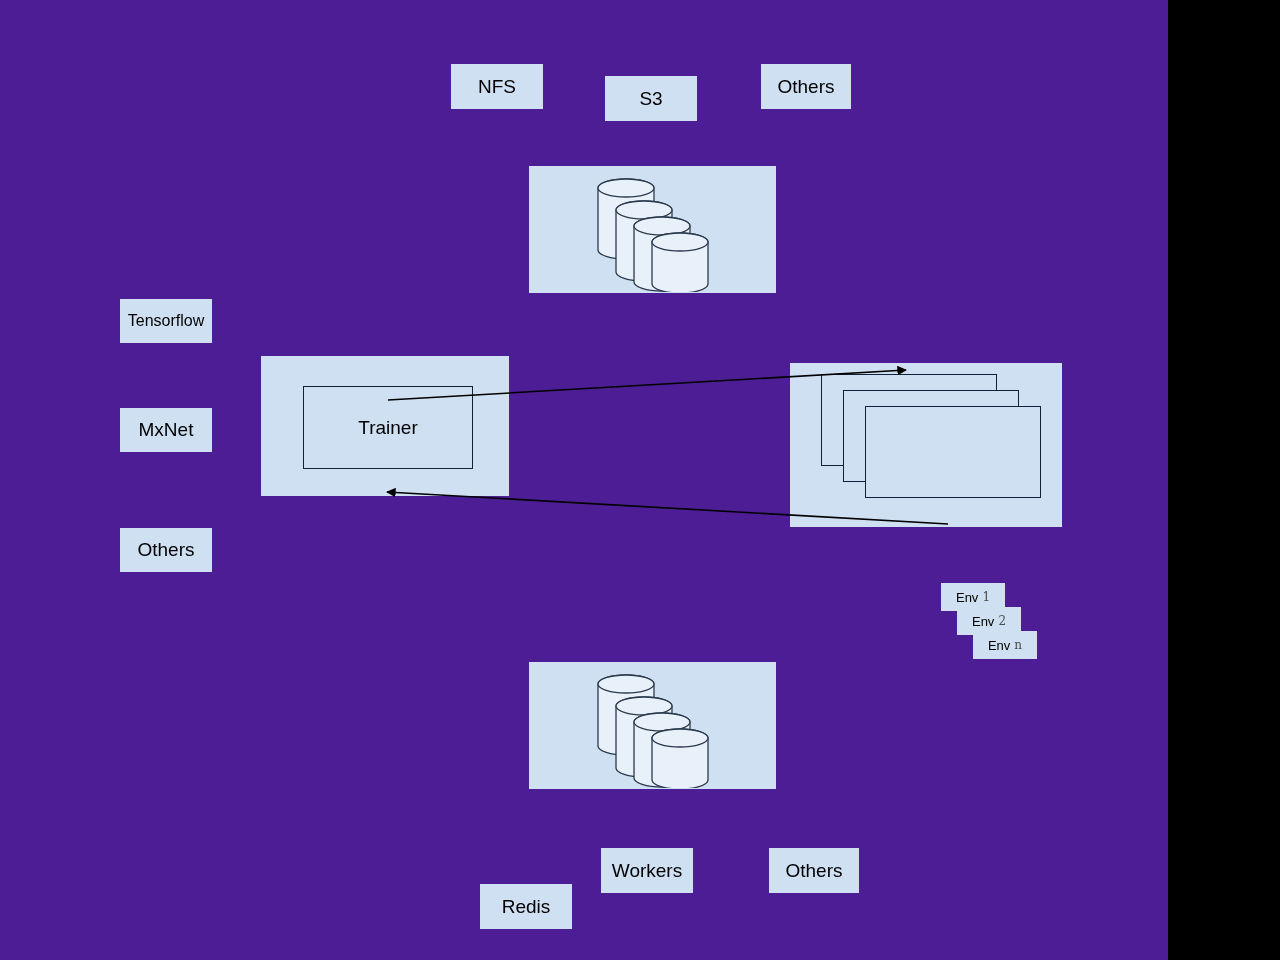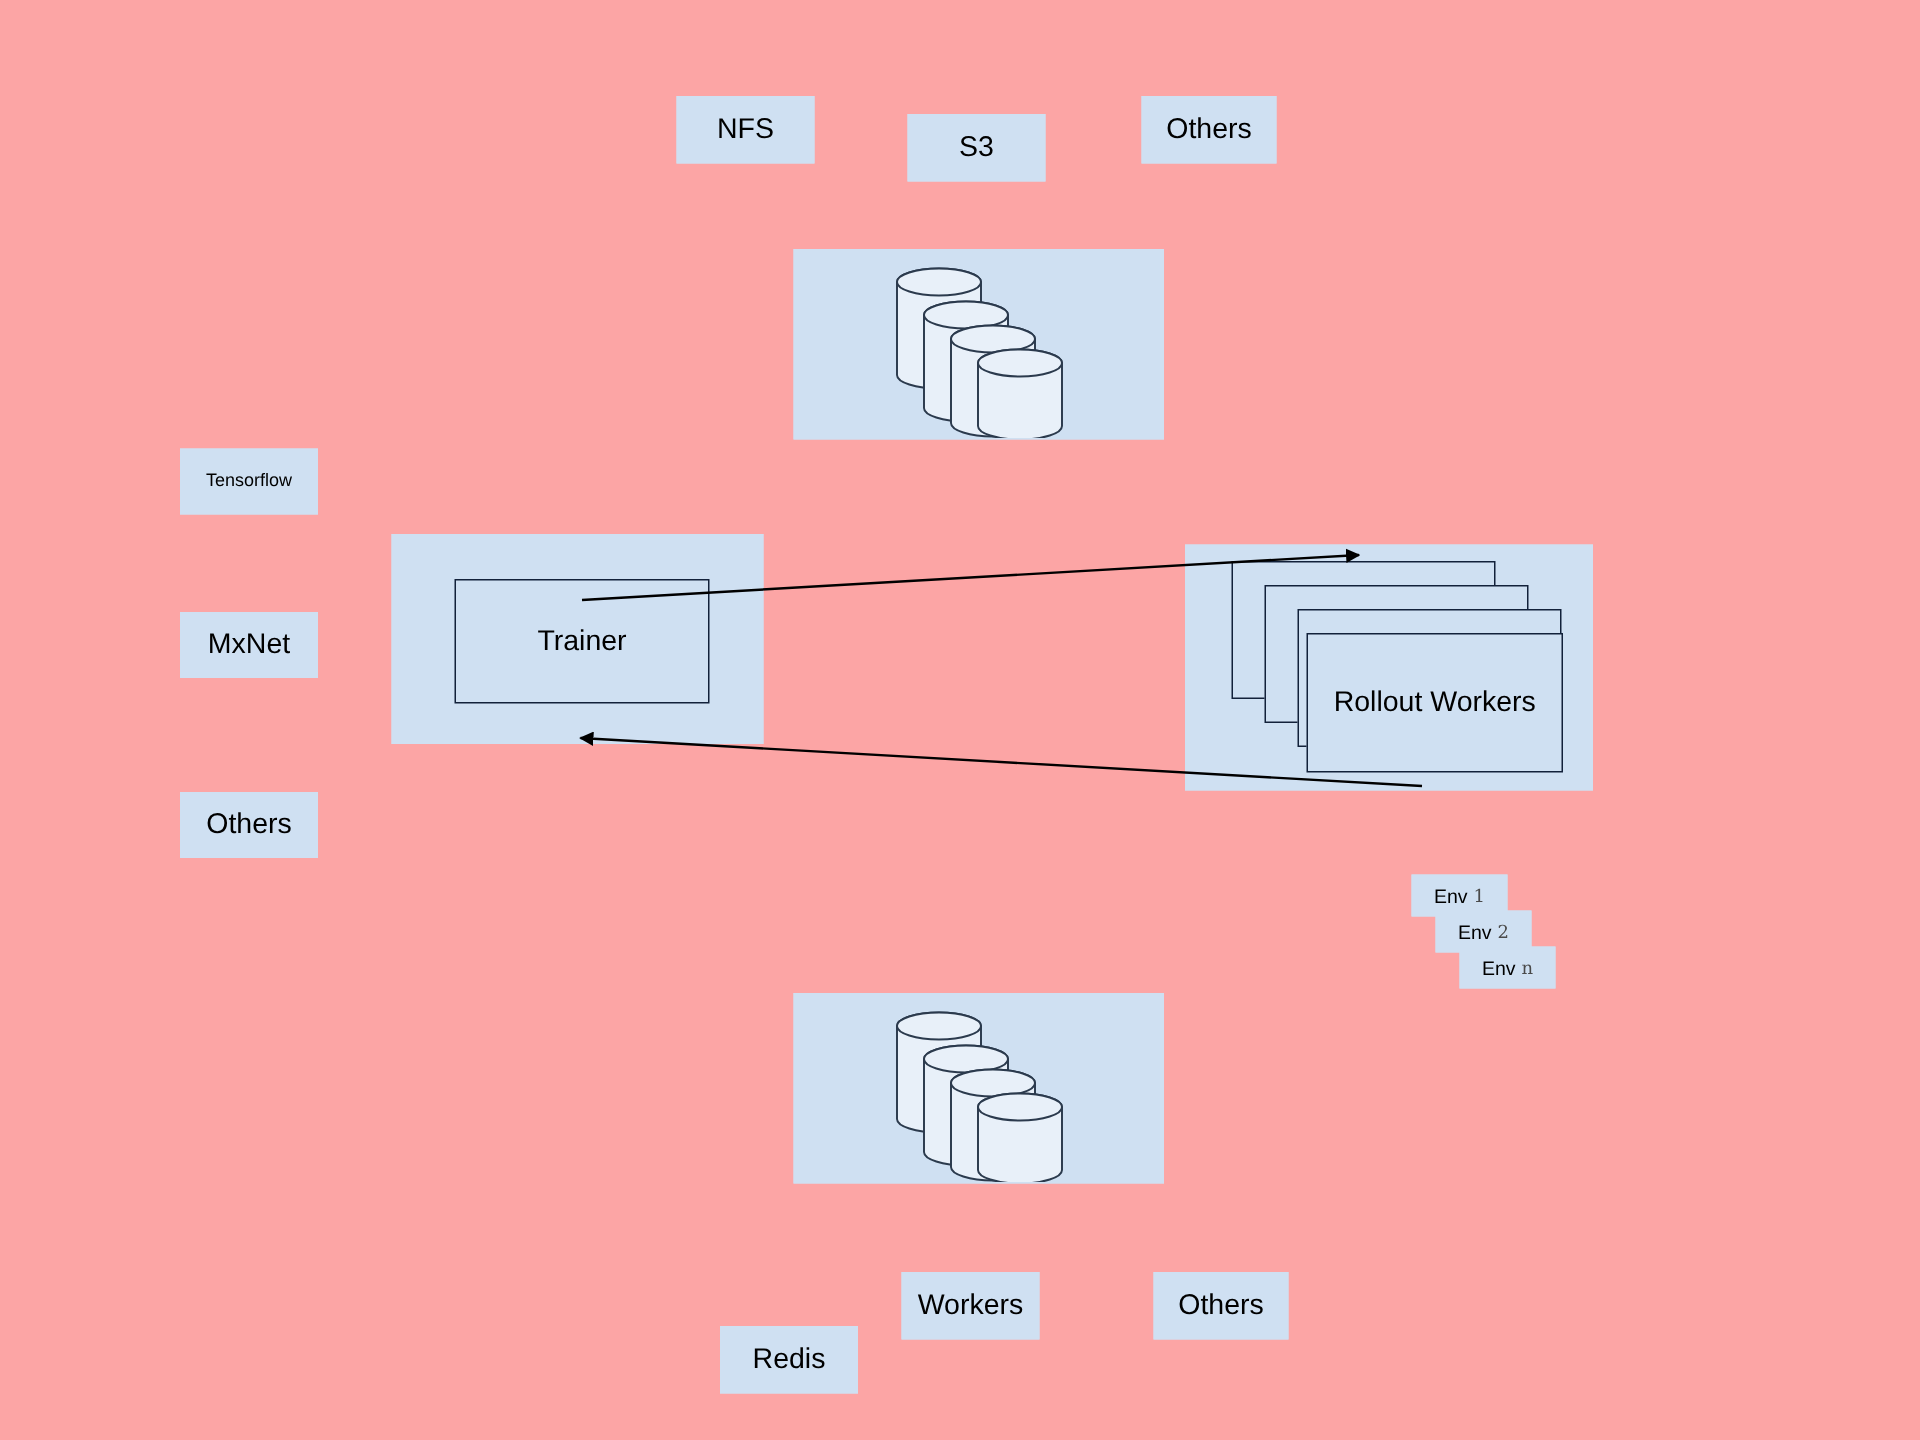--- a/index.html
+++ b/index.html
@@ -6,39 +6,39 @@
   html, body {
     margin: 0;
     padding: 0;
     background: #000000;
   }
   body {
     font-family: "Liberation Sans", sans-serif;
   }
   #canvas {
     position: relative;
-    width: 1280px;
+    width: 1168px;
     height: 960px;
-    background: #fca5a5;
+    background: #4c1d95;
     overflow: hidden;
   }
   .node {
     position: absolute;
     box-sizing: border-box;
     background: #cfe0f2;
     border: 1px solid #cfe0f2;
     display: flex;
     align-items: center;
     justify-content: center;
     color: #000000;
     text-align: center;
     line-height: 1.15;
   }
   .label-lg { font-size: 19px; }
-  .label-sm { font-size: 12px; }
+  .label-sm { font-size: 16px; }
 
   .panel {
     position: absolute;
     box-sizing: border-box;
     background: #cfe0f2;
     border: 1px solid #cfe0f2;
   }
   .inner-box {
     position: absolute;
     box-sizing: border-box;
@@ -133,23 +133,20 @@
   <div class="panel" style="left:261px; top:356px; width:248px; height:140px;">
     <div class="inner-box" style="left:41px; top:29px; width:170px; height:83px;">
       <span>Trainer</span>
     </div>
   </div>
 
   <div class="panel" style="left:790px; top:363px; width:272px; height:164px;">
     <div class="stack-card" style="left:30px; top:10px; width:176px; height:92px;"></div>
     <div class="stack-card" style="left:52px; top:26px; width:176px; height:92px;"></div>
     <div class="stack-card" style="left:74px; top:42px; width:176px; height:92px;"></div>
-    <div class="inner-box" style="left:80px; top:58px; width:171px; height:93px;">
-      <span>Rollout Workers</span>
-    </div>
   </div>
 
   <div class="env-box" style="left:941px; top:583px; width:64px; height:23px;">
     <span>Env</span>
       <span class="env-idx">1</span>
   </div>
 
   <div class="env-box" style="left:957px; top:607px; width:64px; height:23px;">
     <span>Env</span>
       <span class="env-idx">2</span>

